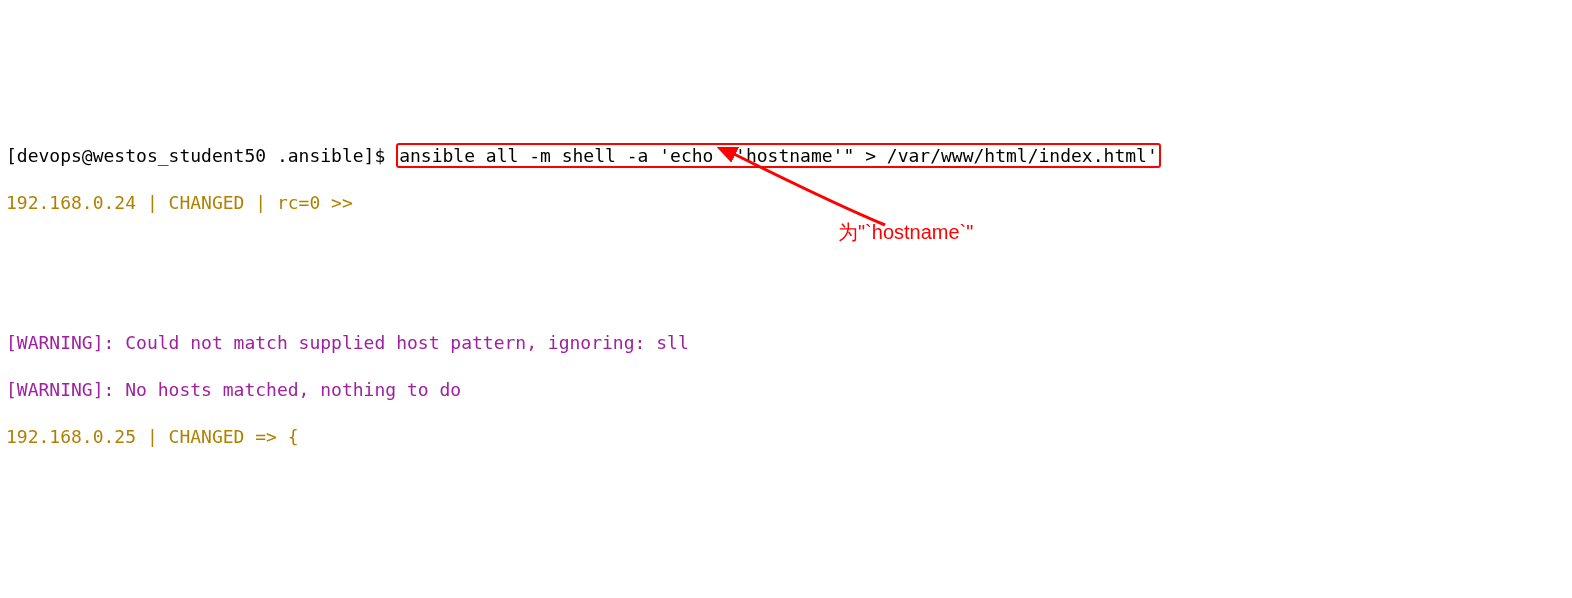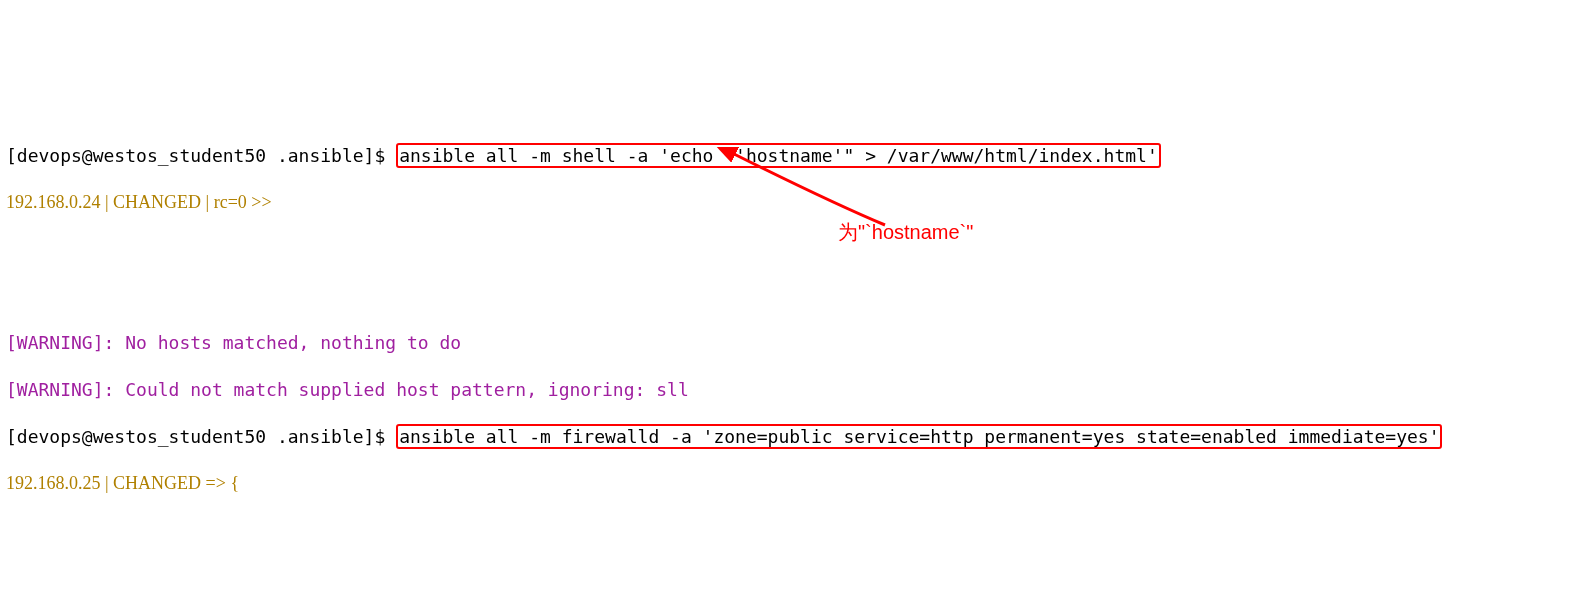--- a/index.html
+++ b/index.html
@@ -13,21 +13,21 @@
   line-height: 1.3;
   color: #000;
   white-space: pre;
   overflow: hidden;
 }
 .term {
   position: relative;
   padding: 4px 6px;
 }
 .line { white-space: pre; }
-.gold { color: #b08000; font-family: Liberation Serif, serif; }
+.gold { color: #b08000; }
 .purple { color: #a020a0; }
 .boxed {
   border: 2px solid #ff0000;
   border-radius: 3px;
   padding: 0 1px;
 }
 .arrow {
   position: absolute;
   top: 30px;
   left: 710px;
@@ -48,23 +48,22 @@
 </head>
 <body>
 
 
 
 <div class="term">
 <div class="line"><span>[devops@westos_student50 .ansible]$ </span><span class="boxed"><span>ansible all -m shell -a 'echo "'hostname'" &gt; /var/www/html/index.html'</span></span></div>
 <div class="line gold">192.168.0.24 | CHANGED | rc=0 &gt;&gt;</div>
 <div class="line"> </div>
 <div class="line"> </div>
+<div class="line purple">[WARNING]: Could not match supplied host pattern, ignoring: sll</div>
 <div class="line purple">[WARNING]: No hosts matched, nothing to do</div>
-<div class="line purple">[WARNING]: Could not match supplied host pattern, ignoring: sll</div>
-<div class="line"><span>[devops@westos_student50 .ansible]$ </span><span class="boxed"><span>ansible all -m firewalld -a 'zone=public service=http permanent=yes state=enabled immediate=yes'</span></span></div>
 <div class="line gold">192.168.0.25 | CHANGED =&gt; {</div>
 
 
 
 
 
 
 
 
 

